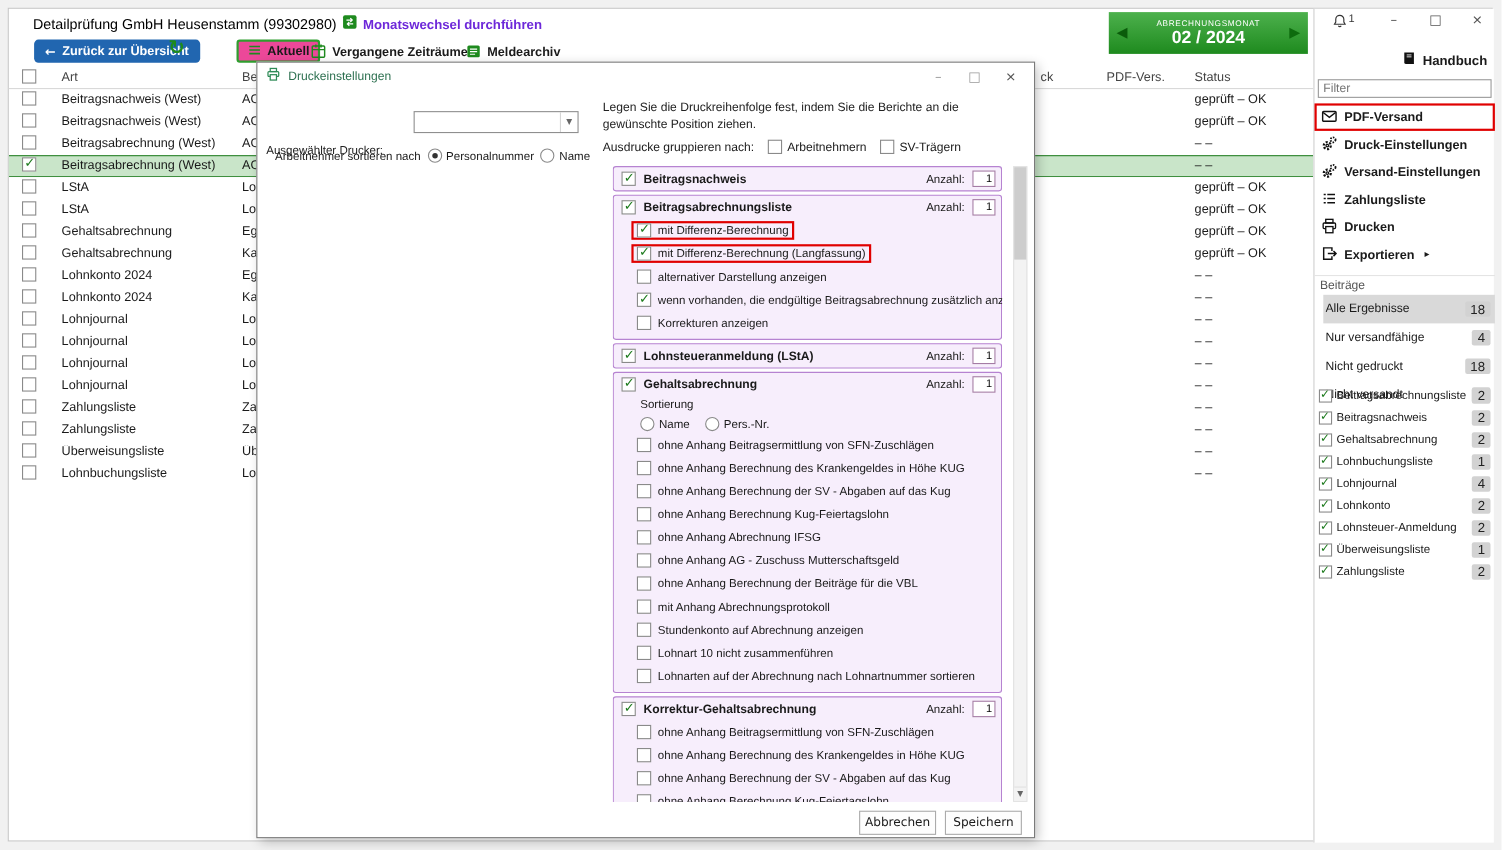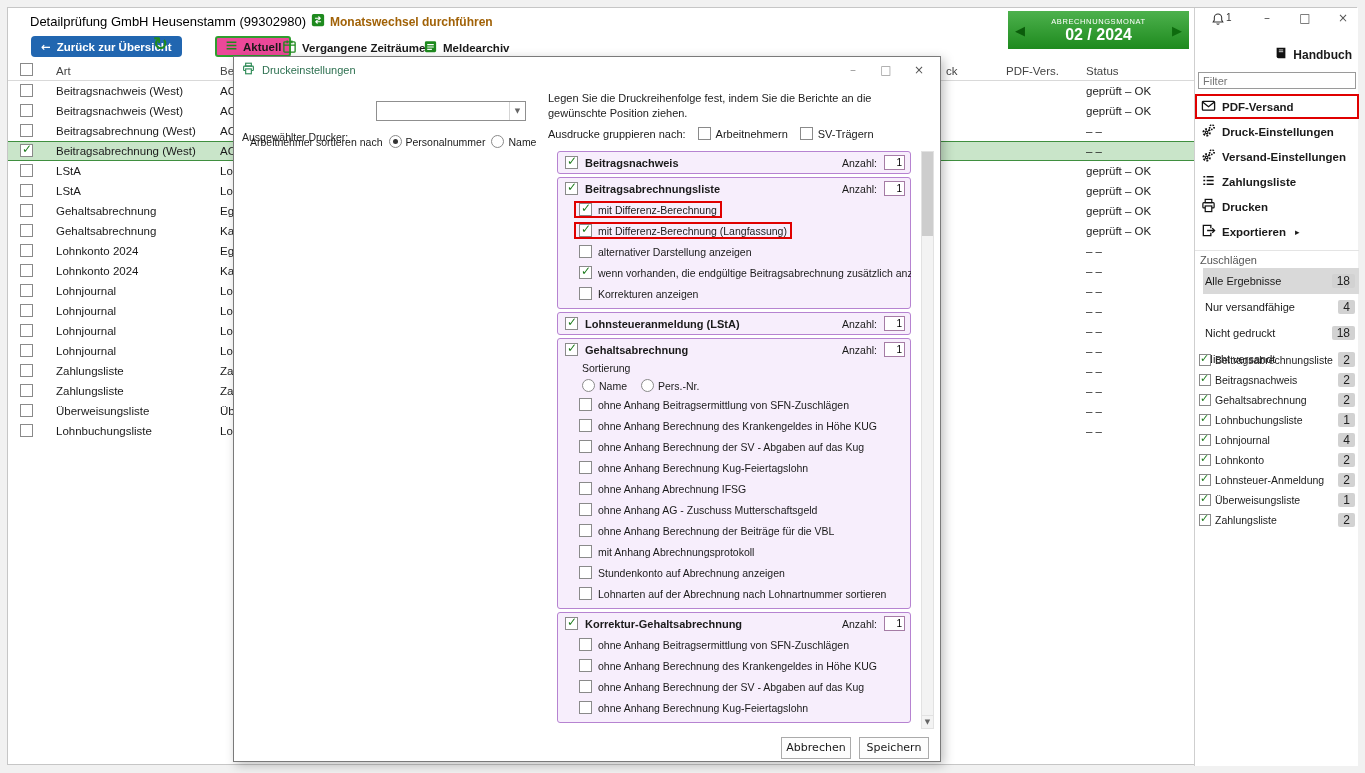--- a/index.html
+++ b/index.html
@@ -7,21 +7,21 @@
   body { background: #f1f1f1; font-family: "Liberation Sans", "DejaVu Sans", sans-serif; color: #1a1a1a; }
   [data-interactable="true"] { cursor: pointer; }
   input[data-interactable="true"] { cursor: text; }
   .ic { font-family: "DejaVu Sans", sans-serif; }
 
   .window { position: absolute; left: 7px; top: 7px; width: 1350px; height: 758px; background: #fff; border: 1px solid #c6c6c6; }
   .main { position: absolute; left: 0; top: 0; width: 1186px; height: 758px; }
 
   
   .app-title { position: absolute; left: 22px; top: 6px; font-size: 13px; color: #000; white-space: nowrap; }
-  .monats-btn { position: absolute; left: 303px; top: 5px; display: flex; align-items: center; gap: 5px; color: #a16207; font-weight: bold; font-size: 12px; white-space: nowrap; text-align: right; }
+  .monats-btn { position: absolute; left: 303px; top: 5px; display: flex; align-items: center; gap: 5px; color: #6d28d9; font-weight: bold; font-size: 12px; white-space: nowrap; text-align: right; }
 
   .banner { position: absolute; left: 1000px; top: 3px; width: 181px; height: 38px; background: linear-gradient(180deg, #4db14d, #1e8a1e); display: flex; align-items: center; }
   .banner .arr { color: #0b5c0b; font-size: 13px; padding: 0 7px; }
   .banner .mid { flex: 1; text-align: center; color: #fff; }
   .banner .b-label { font-size: 7.5px; letter-spacing: .6px; }
   .banner .b-value { font-size: 16px; font-weight: bold; line-height: 1.1; }
 
   
   .toolbar { position: absolute; left: 0; top: 24px; width: 100%; height: 30px; }
   .btn-back { position: absolute; left: 23px; top: 4px; height: 21px; background: #2166b0; color: #fff; border-radius: 4px; font-size: 11.5px; font-weight: bold; display: flex; align-items: center; gap: 6px; padding: 0 10px; white-space: nowrap; }
@@ -404,21 +404,21 @@
           <svg viewBox="0 0 16 16" width="15" height="15" fill="none" stroke="#111" stroke-width="1.4">
               <path d="M10.5 5.5v-3h-8v11h8v-3"></path>
               <path d="M6.5 8h8M12 5.5L14.5 8 12 10.5"></path>
             </svg>
         </span>
         <span data-interactable="false">Exportieren</span>
         <span class="sub-arr ic" data-interactable="false">▸</span>
       </div>
     </div>
 
-    <div class="ueb-label" data-interactable="false">Zuschlägen</div>
+    <div class="ueb-label" data-interactable="false">Beiträge</div>
 
     <div class="overview" data-interactable="false">
 
     <div class="ov-row active" data-interactable="true">
           <span class="lbl" data-interactable="false">Alle Ergebnisse</span>
           <span class="badge" data-interactable="false">18</span>
         </div>
         <div class="ov-row" data-interactable="true">
           <span class="lbl" data-interactable="false">Nur versandfähige</span>
           <span class="badge" data-interactable="false">4</span>
@@ -671,20 +671,26 @@
               </div>
             <div class="subrow" data-interactable="true">
                 <span class="wrap" data-interactable="false">
                   <span class="cb" data-interactable="true"></span>
                   <span data-interactable="false">Stundenkonto auf Abrechnung anzeigen</span>
                 </span>
               </div>
             <div class="subrow" data-interactable="true">
                 <span class="wrap" data-interactable="false">
                   <span class="cb" data-interactable="true"></span>
+                  <span data-interactable="false">Lohnart 10 nicht zusammenführen</span>
+                </span>
+              </div>
+            <div class="subrow" data-interactable="true">
+                <span class="wrap" data-interactable="false">
+                  <span class="cb" data-interactable="true"></span>
                   <span data-interactable="false">Lohnarten auf der Abrechnung nach Lohnartnummer sortieren</span>
                 </span>
               </div>
           </div>
         </div>
         <div class="section" data-interactable="true">
           <div class="sec-head" data-interactable="true">
             <span class="cb on" data-interactable="true"></span>
             <span class="sec-title" data-interactable="false">Korrektur-Gehaltsabrechnung</span>
             <span class="anz-label" data-interactable="false">Anzahl:</span>

